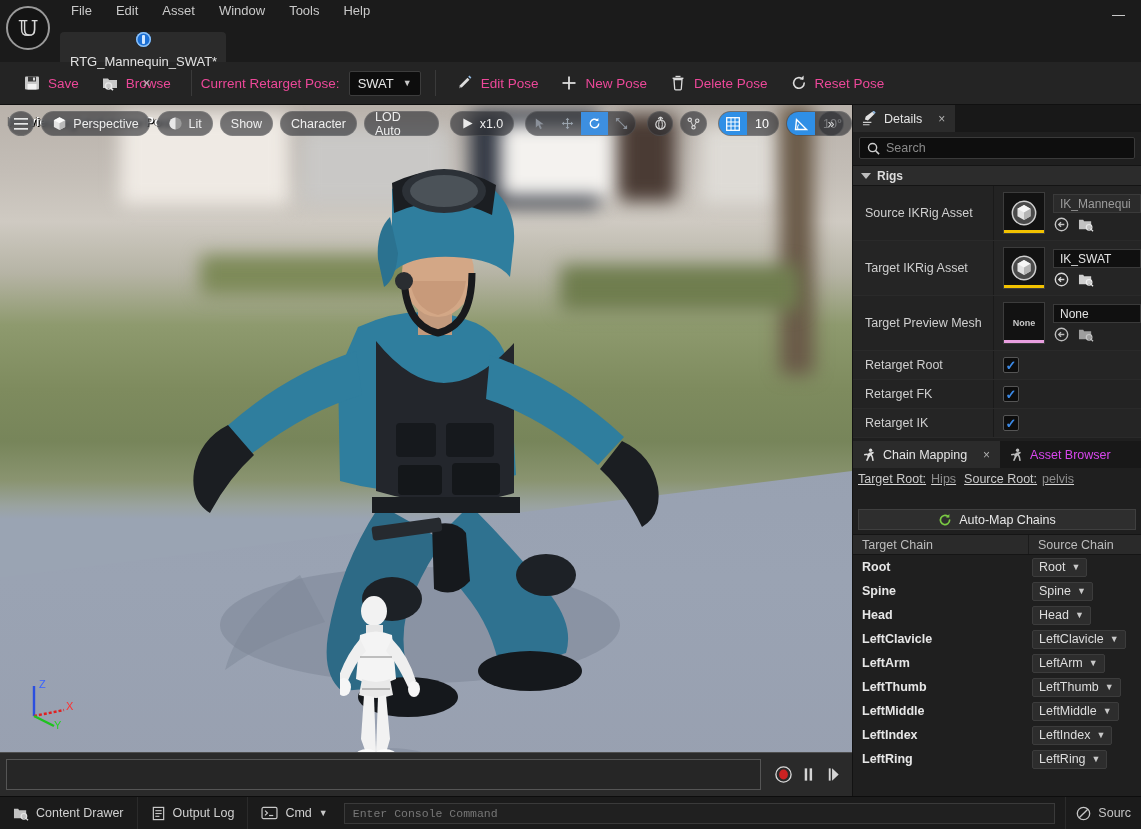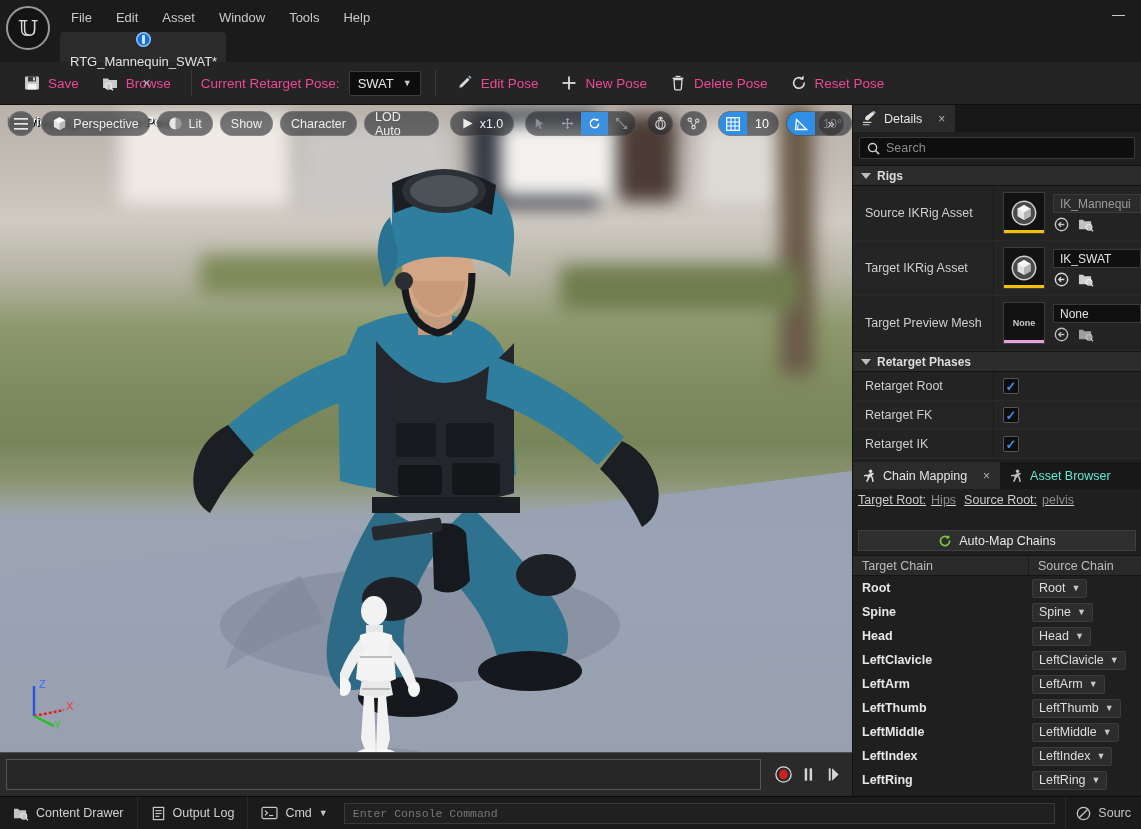--- a/index.html
+++ b/index.html
@@ -19,21 +19,21 @@
     position: relative; flex: 0 0 62px;
   }
   .ue-logo {
     width: 44px; height: 44px; border-radius: 50%;
     border: 2px solid #9a9a9a; margin: 6px 0 0 6px;
     display: flex; align-items: center; justify-content: center;
     color: #d8d8d8; font-family: "DejaVu Serif", serif; font-size: 23px;
     background: #141414; flex: 0 0 auto;
   }
   .menucol { display: flex; flex-direction: column; flex: 1 1 auto; }
-  .menurow { height: 28px; display: flex; align-items: flex-end; padding-left: 10px; gap: 2px; }
+  .menurow { height: 28px; display: flex; align-items: flex-start; padding-left: 10px; gap: 2px; }
   .menurow .mi {
     font-size: 13px; color: #c9c9c9; padding: 3px 11px; border-radius: 2px; cursor: default;
   }
   .tabrow { height: 34px; display: flex; align-items: flex-end; padding-left: 10px; }
   .doctab {
     height: 30px; background: #2b2b2b; border-top-left-radius: 4px; border-top-right-radius: 4px;
     display: flex; align-items: center; gap: 7px; padding: 0 9px 0 10px;
     font-size: 13px; color: #e2e2e2; flex-direction: column;
   }
   .tabicon {
@@ -140,21 +140,21 @@
     flex: 1 1 auto; height: 31px; background: #262626; border: 1px solid #555; margin-right: 10px;
   }
   .tl-btn { width: 25px; height: 30px; display: flex; align-items: center; justify-content: center; }
 
   
   .paneltabs { height: 27px; display: flex; align-items: stretch; background: #181818; flex: 0 0 27px; }
   .ptab {
     display: flex; align-items: center; gap: 7px; padding: 0 10px 0 9px;
     background: #2b2b2b; font-size: 12.5px; color: #e4e4e4;
   }
-  .ptab.inactive { background: #181818; color: #5eead4; }
+  .ptab.inactive { background: #181818; color: #d946ef; }
   .ptab .x { margin-left: 9px; color: #b0b0b0; font-size: 12px; }
   .searchbar { padding: 5px 6px 6px 6px; background: #1f1f1f; flex: 0 0 auto; }
   .searchbox {
     height: 22px; background: #0e0e0e; border: 1px solid #3a3a3a; border-radius: 2px;
     display: flex; align-items: center; gap: 6px; padding: 0 7px;
   }
   .searchbox .ph { font-size: 12.5px; color: #8a8a8a; }
   .cat {
     height: 21px; background: #2c2c2c; display: flex; align-items: center; gap: 6px;
     padding-left: 8px; font-size: 12px; font-weight: bold; color: #dcdcdc;
@@ -653,24 +653,20 @@
               <svg width="16" height="15" viewBox="0 0 17 16">
                 <path d="M1 3h4.5l1 1.4H14V13H1z" fill="#9e9e9e"></path>
                 <circle cx="11.8" cy="11" r="3" fill="none" stroke="#c6c6c6" stroke-width="1.3"></circle>
                 <line x1="14" y1="13.2" x2="16" y2="15.2" stroke="#c6c6c6" stroke-width="1.4"></line>
               </svg>
             </div>
           </div>
         </div>
       </div>
 
-      <div class="cat">
-        <span class="tri"></span>
-        <span>Retarget Phases</span>
-      </div>
 
       <div class="prow cbrow">
         <div class="plabel">Retarget Root</div>
         <div class="pval">
           <div class="cbox">
               <span class="tick">✓</span>
             </div>
         </div>
       </div>
       <div class="prow cbrow">

